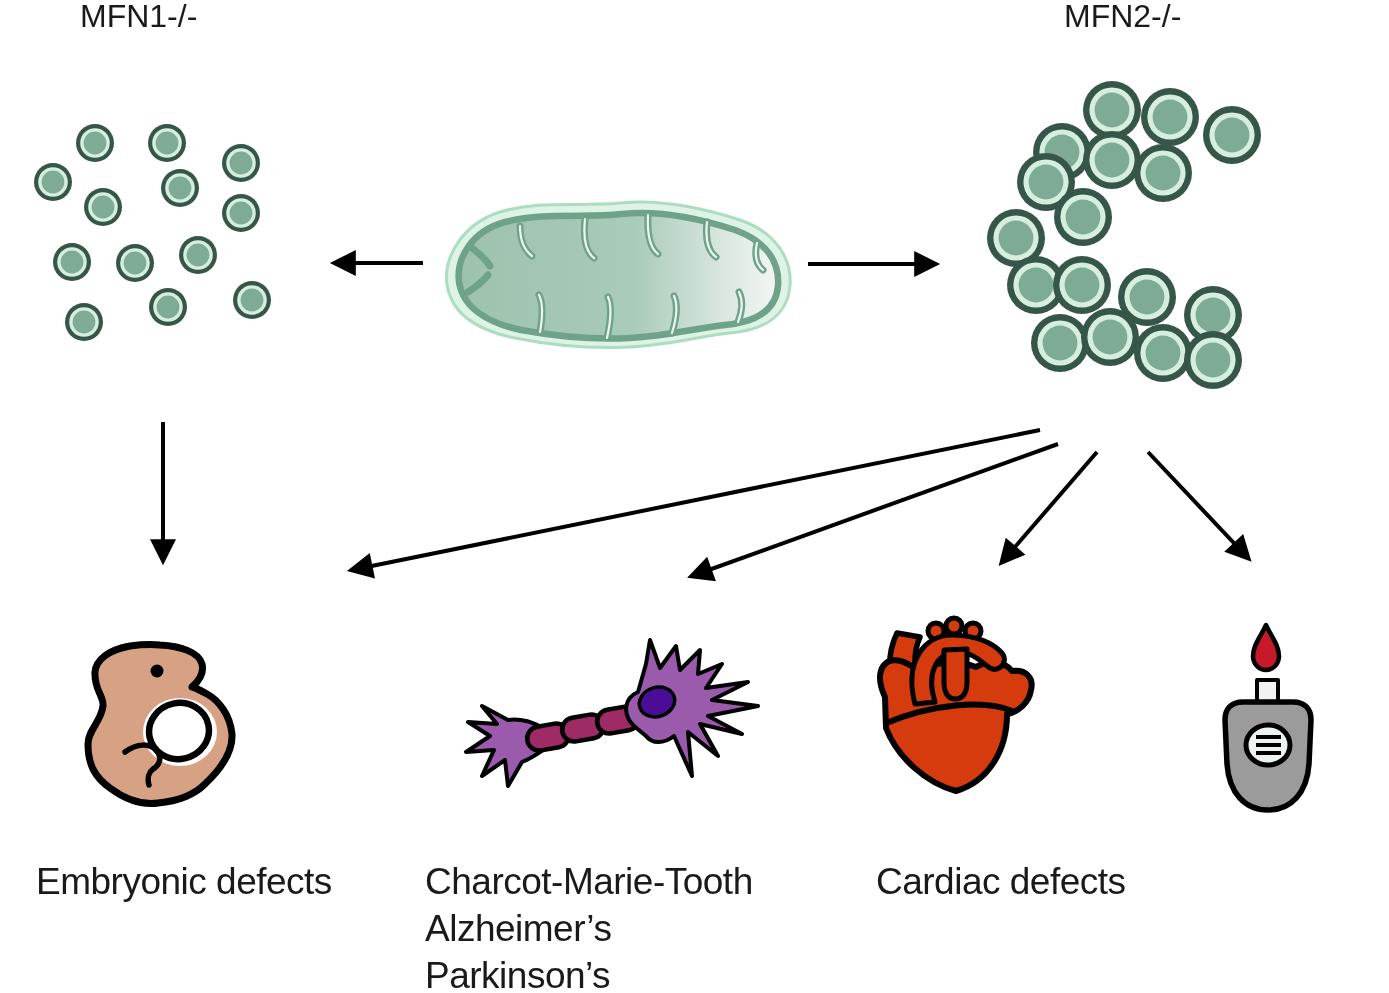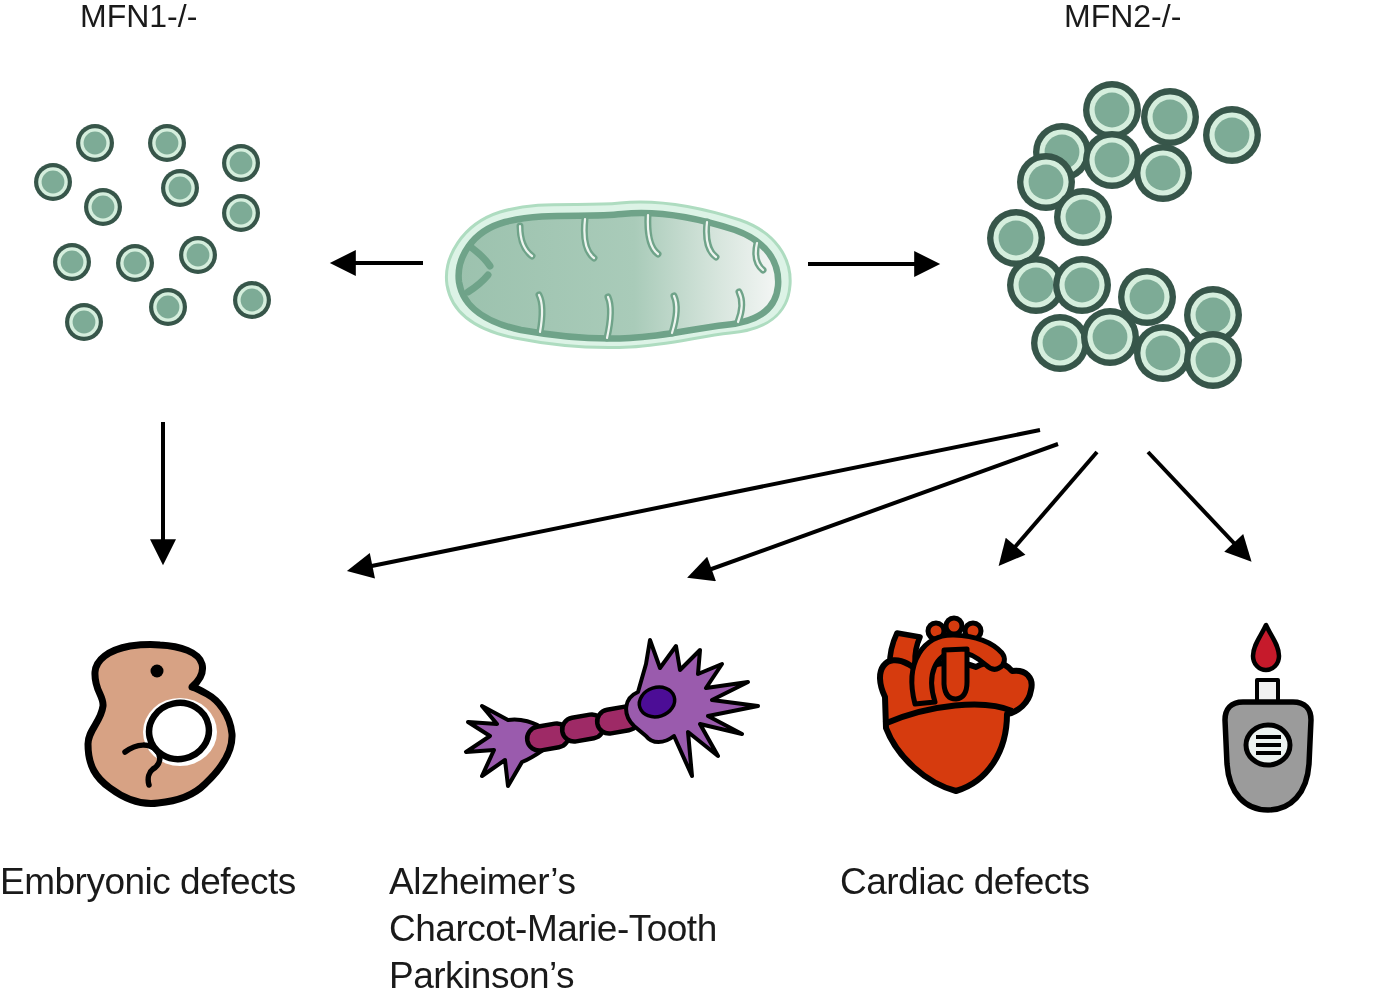--- a/index.html
+++ b/index.html
@@ -1,21 +1,21 @@
 <!DOCTYPE html>
 <html style="--organelle-outline: #37564a; --organelle-ring: #d5eedd; --organelle-fill: #7dab96; --mito-outer-fill: #dcf3e6; --mito-outer-stroke: #aedcc0; --mito-membrane: #6fa389; --embryo-fill: #d7a284; --neuron-fill: #9a5bad; --myelin-fill: #9e2a66; --nucleus-fill: #4c0d96; --heart-fill: #d63b0e; --meter-fill: #9b9b9b; --screen-fill: #edf3f1; --strip-fill: #f2f2f2; --blood-fill: #c61a2b; --arrow-color: #000000; --text-color: #1a1a1a;"><head>
 <meta charset="utf-8">
 <style>
   html,body{margin:0;padding:0;background:#ffffff;}
   .canvas{position:relative;width:1389px;height:993px;background:#ffffff;overflow:hidden;
           font-family:"Liberation Sans", sans-serif;color:var(--text-color,#1a1a1a);}
   svg{position:absolute;left:0;top:0;}
   .lbl{position:absolute;white-space:nowrap;color:var(--text-color,#1a1a1a);}
   .lbl.top{font-size:32px;line-height:40px;top:-4px;letter-spacing:0px;}
-  .lbl.bottom{font-size:37px;line-height:47px;top:858px;letter-spacing:-0.5px;}
+  .lbl.bottom{font-size:37px;line-height:47px;top:858px;letter-spacing:-0.5px;padding-left:36px;}
   .arrow{stroke:var(--arrow-color,#000);stroke-width:4;fill:none;}
   .ahead{fill:var(--arrow-color,#000);}
   .blackline{stroke:#000;fill:none;}
   .crista{stroke:var(--mito-membrane,#6fa389);stroke-width:7;fill:none;stroke-linecap:round;}
   .crista-hl{stroke:#eef5f0;stroke-width:2.2;fill:none;stroke-linecap:round;}
 </style>
 </head>
 <body>
 
 <div class="canvas">
@@ -225,19 +225,19 @@
       </g>
     </g>
   </svg>
 
   <div class="lbl top" style="left:80px;">MFN1-/-</div>
   <div class="lbl top" style="left:1064px;">MFN2-/-</div>
 
   <div class="lbl bottom" style="left:0px;">Embryonic defects</div>
 
   <div class="lbl bottom" style="left:389px;">
+    <div>Charcot-Marie-Tooth</div>
     <div>Alzheimer’s</div>
-    <div>Charcot-Marie-Tooth</div>
     <div>Parkinson’s</div>
   </div>
 
   <div class="lbl bottom" style="left:840px;">Cardiac defects</div>
 </div>
 
 </body></html>

